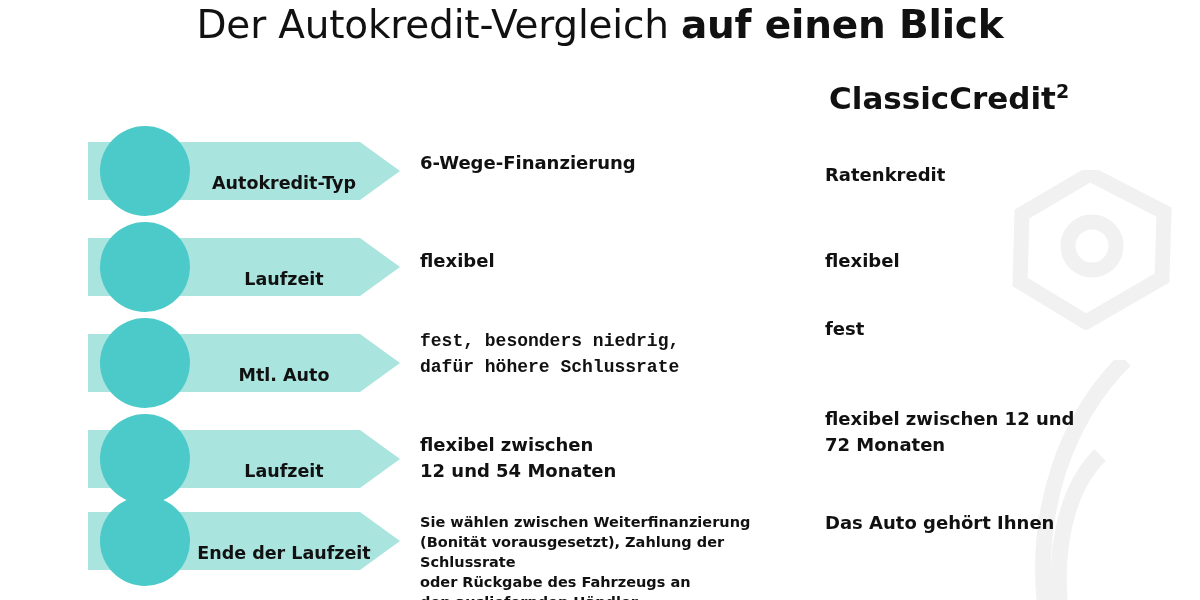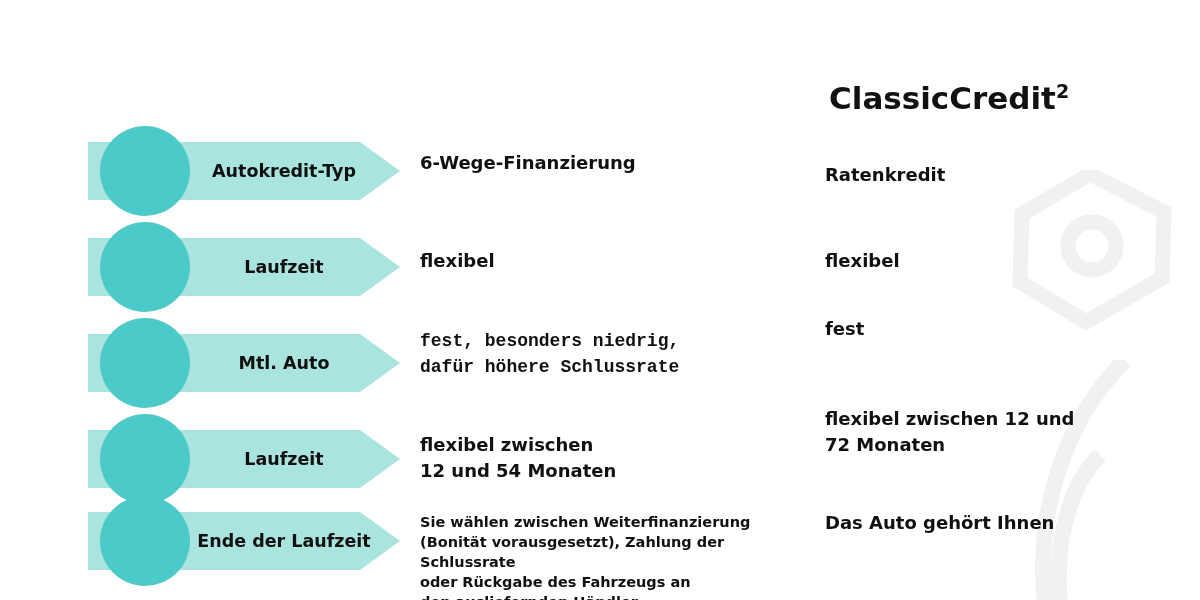--- a/index.html
+++ b/index.html
@@ -99,21 +99,21 @@
     left: 100px;
     top: -16px;
     width: 90px;
     height: 90px;
     border-radius: 50%;
     background: #4cc9c9;
   }
   .label {
     position: absolute;
     left: 190px;
-    top: 0;
+    top: 12px;
     width: 188px;
     height: 58px;
     display: flex;
     align-items: center;
     justify-content: center;
     text-align: center;
     font-size: 17.5px;
     font-weight: 700;
     color: #111111;
     line-height: 24px;
@@ -142,20 +142,23 @@
 
   <svg class="watermark wm-ring" viewBox="0 0 160 160" aria-hidden="true">
     <path d="M78 4 L152 42 L150 108 L74 152 L8 112 L10 44 Z" fill="none" stroke="#f1f1f1" stroke-width="15"></path>
     <circle cx="80" cy="76" r="24" fill="none" stroke="#f1f1f1" stroke-width="15"></circle>
   </svg>
   <svg class="watermark wm-curve" viewBox="0 0 140 245" aria-hidden="true">
     <path d="M120 0 C 60 60, 30 150, 40 245" fill="none" stroke="#f1f1f1" stroke-width="16"></path>
     <path d="M95 95 C 60 130, 50 190, 55 245" fill="none" stroke="#f1f1f1" stroke-width="16"></path>
   </svg>
 
+  <div class="title">
+    <span>Der Autokredit-Vergleich </span><span class="bold">auf einen Blick</span>
+  </div>
 
   <div class="col-head c2">
     <span>ClassicCredit</span><sup>2</sup>
   </div>
 
   <div class="row" style="top:142px;">
     <div class="banner"></div>
     <div class="circle"></div>
     <div class="label">Autokredit-Typ</div>
     <div class="cell c1" style="top:8px;">6-Wege-Finanzierung</div>

